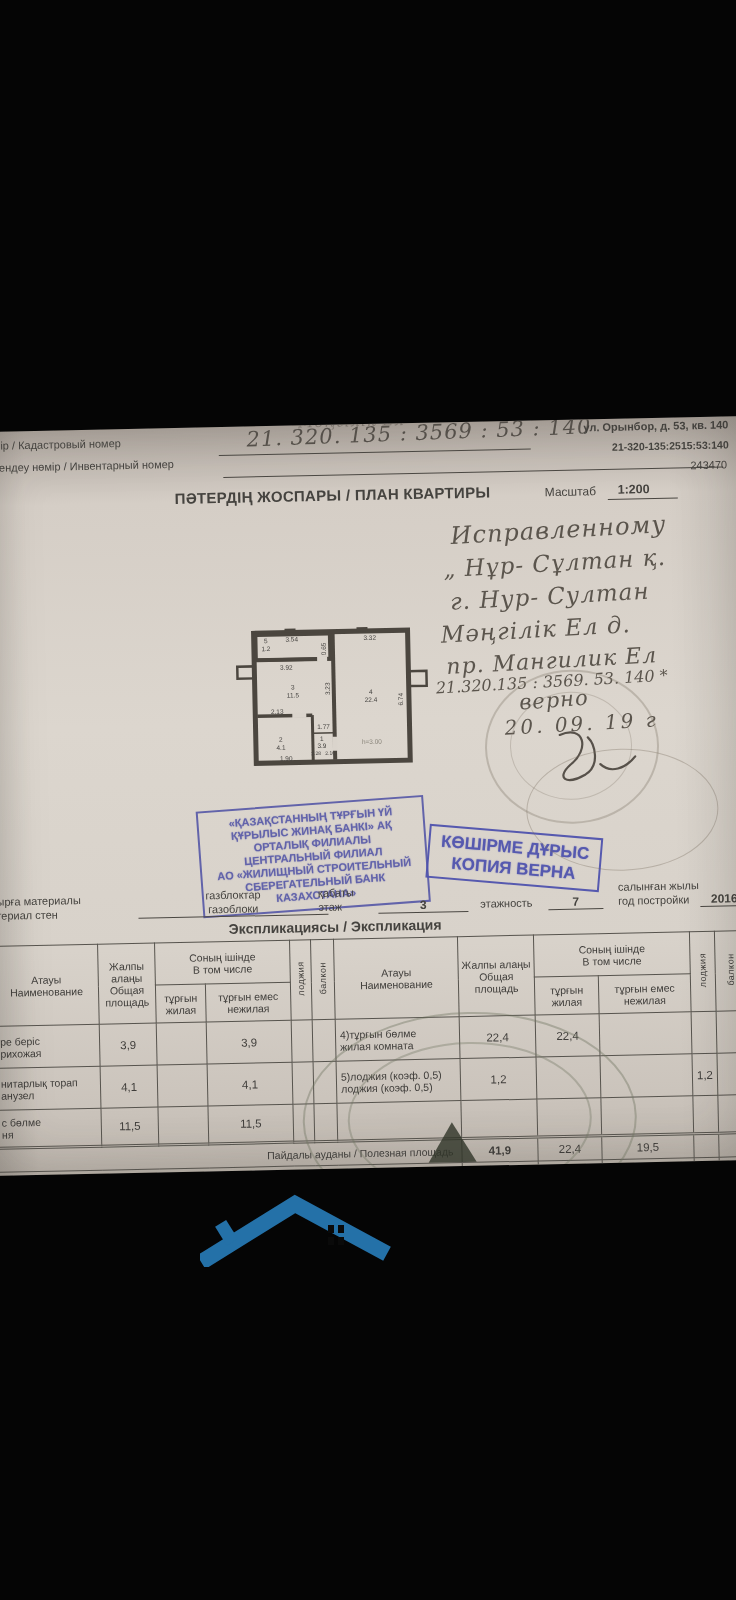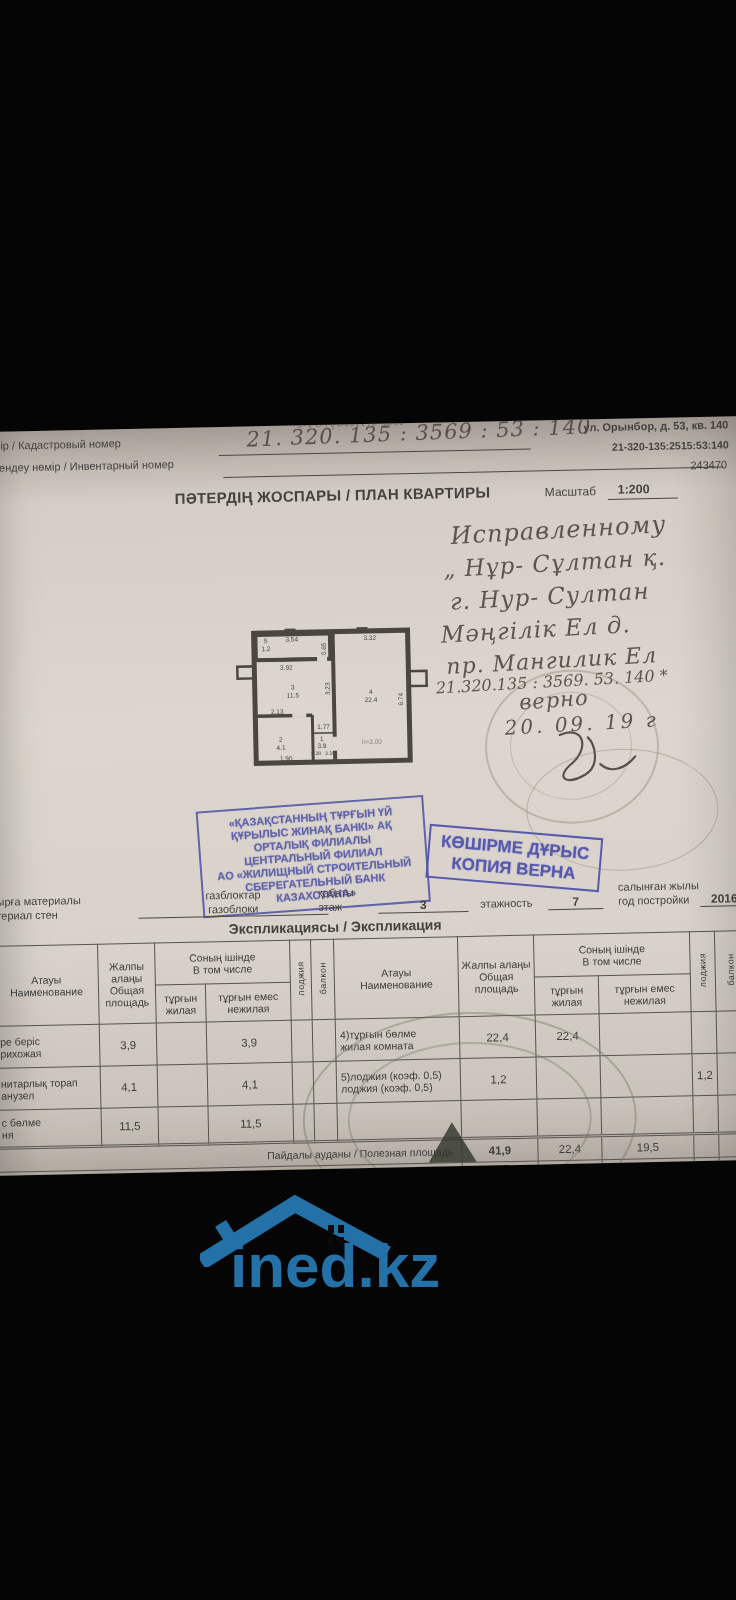--- a/index.html
+++ b/index.html
@@ -281,16 +281,15 @@
     <svg class="abs" style="left:0;top:0;" width="200" height="75" viewBox="0 0 200 75">
       <path d="M8,66 L95,12 L180,58" stroke="#2471a8" stroke-width="16" fill="none" stroke-linecap="square"></path>
       <rect x="20" y="30" width="13" height="22" fill="#2471a8" transform="rotate(-32,26,41)"></rect>
       <g fill="#0a0a0a">
         <rect x="128" y="33" width="6" height="8"></rect>
           <rect x="138" y="33" width="6" height="8"></rect>
         <rect x="128" y="45" width="6" height="8"></rect>
           <rect x="138" y="45" width="6" height="8"></rect>
       </g>
     </svg>
-    <div class="abs logo-text" style="left:30px;top:38px;">ined.kz</div>
   </div>
 
 </div>
 
 </body></html>

